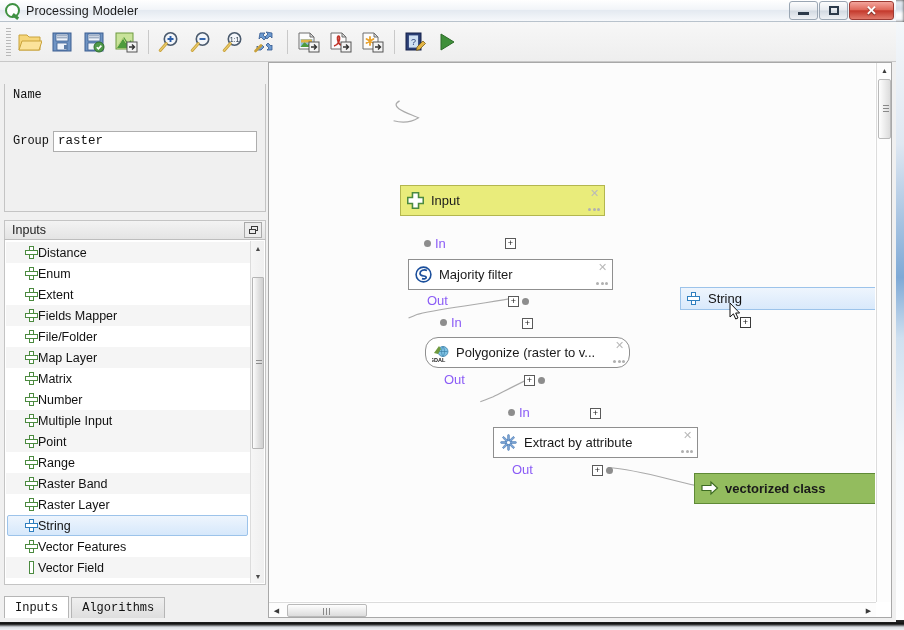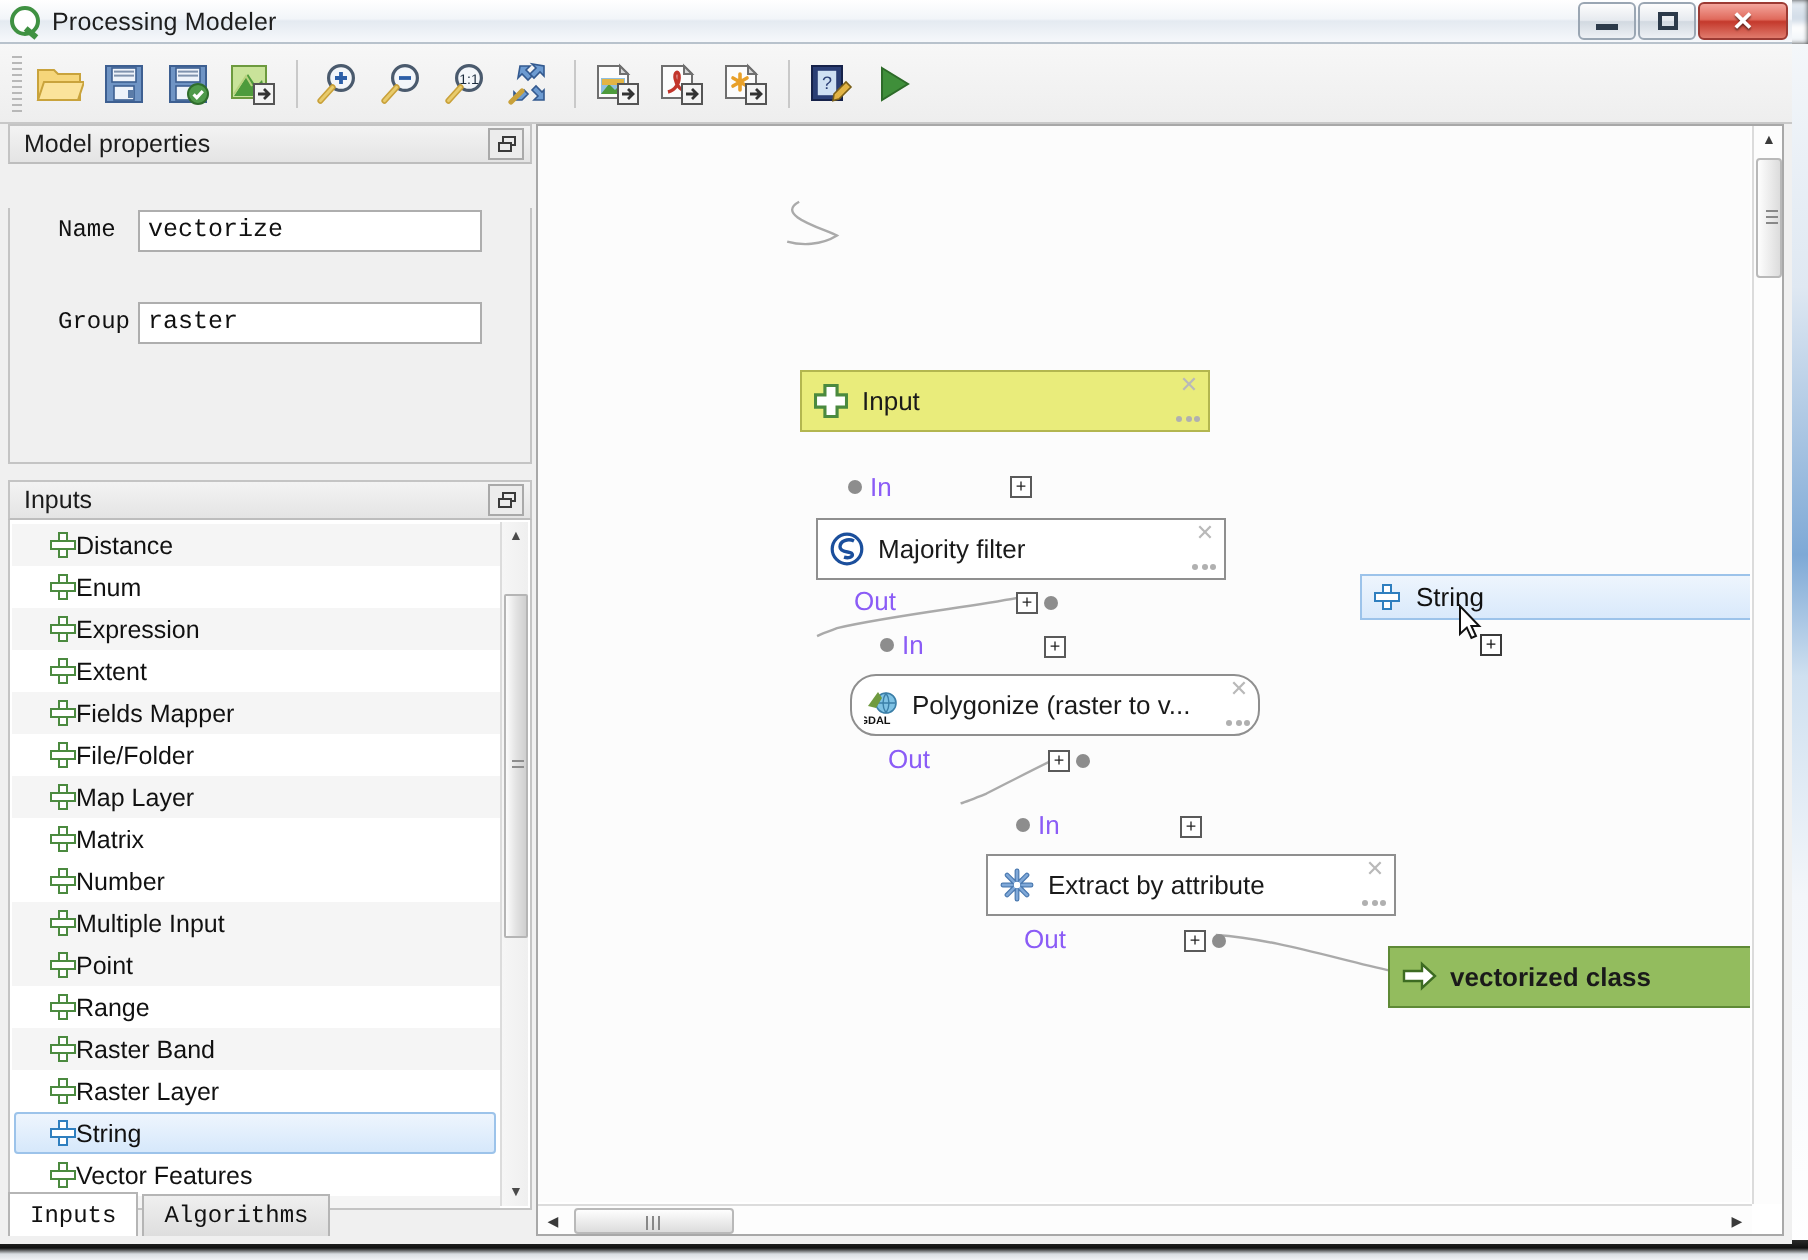--- a/index.html
+++ b/index.html
@@ -122,21 +122,21 @@
     width:18px;height:16px;border:1px solid #a9a9a9;background:#ececec;
     display:flex;align-items:center;justify-content:center;
   }
   .float-ico{position:relative;width:9px;height:9px;}
   .float-ico i{position:absolute;border:1px solid #3a3a3a;display:block;}
   .float-ico i:nth-child(1){left:2px;top:0;width:7px;height:5px;}
   .float-ico i:nth-child(2){left:0;top:3px;width:7px;height:5px;background:#ececec;}
 
   .props-body{
     background:#f0f0f0; border:1px solid #c4c4c4; border-top:none;
-    height:128px; position:relative; padding:0 24px;
+    height:128px; position:relative; padding:0 8px;
   }
   .field-row{display:flex;align-items:center;height:22px;}
   .field-row.r1{margin-top:22px;}
   .field-row.r2{margin-top:24px;}
   .field-lbl{
     width:40px; font-family:"Liberation Mono", monospace; font-size:12px; color:#111;
   }
   .field-inp{
     flex:1; height:21px; background:#fff; border:1px solid #aeaeae;
     font-family:"Liberation Mono", monospace; font-size:12.5px;
@@ -455,33 +455,23 @@
       </div>
       <div class="tbtn">
         <svg width="22" height="22" viewBox="0 0 22 22">
           <path d="M5 3l13 8-13 8z" fill="#3f8f3a" stroke="#2d6b29" stroke-width="1"></path>
         </svg>
       </div>
     </div>
 
     <div class="leftdock">
 
-      <div class="panel-header">
-        <span class="ttl">Model properties</span>
-        <div class="float-btn">
-          <div class="float-ico">
-              <i></i>
-              <i></i>
-            </div>
-        </div>
-      </div>
       <div class="props-body">
         <div class="field-row r1">
           <span class="field-lbl">Name</span>
-          <div class="field-inp">vectorize</div>
         </div>
         <div class="field-row r2">
           <span class="field-lbl">Group</span>
           <div class="field-inp">raster</div>
         </div>
       </div>
 
       <div class="panel-header" style="margin-top:8px">
         <span class="ttl">Inputs</span>
         <div class="float-btn">
@@ -499,27 +489,20 @@
                 <i></i>
               </span>
               <span class="lbl">Distance</span>
             </div>
             <div class="lrow">
               <span class="crossico">
                 <b></b>
                 <i></i>
               </span>
               <span class="lbl">Enum</span>
-            </div>
-            <div class="lrow alt">
-              <span class="crossico">
-                <b></b>
-                <i></i>
-              </span>
-              <span class="lbl">Expression</span>
             </div>
             <div class="lrow">
               <span class="crossico">
                 <b></b>
                 <i></i>
               </span>
               <span class="lbl">Extent</span>
             </div>
             <div class="lrow alt">
               <span class="crossico">

